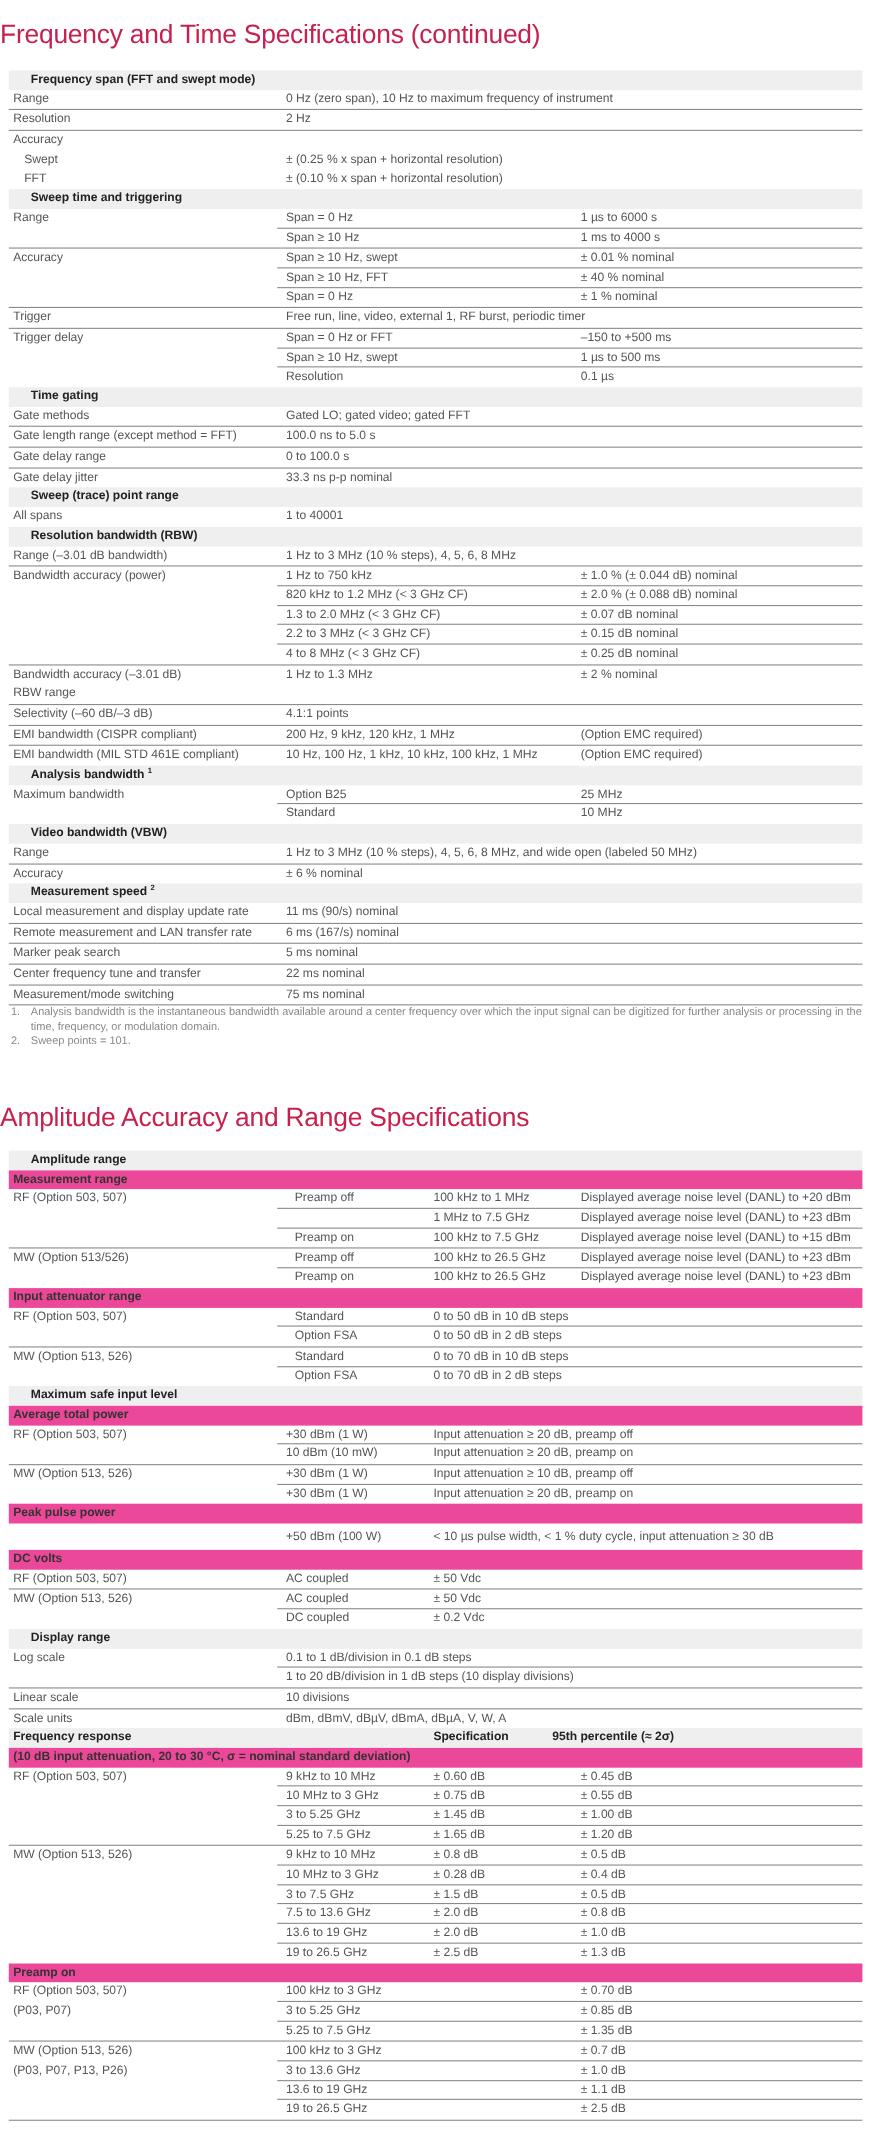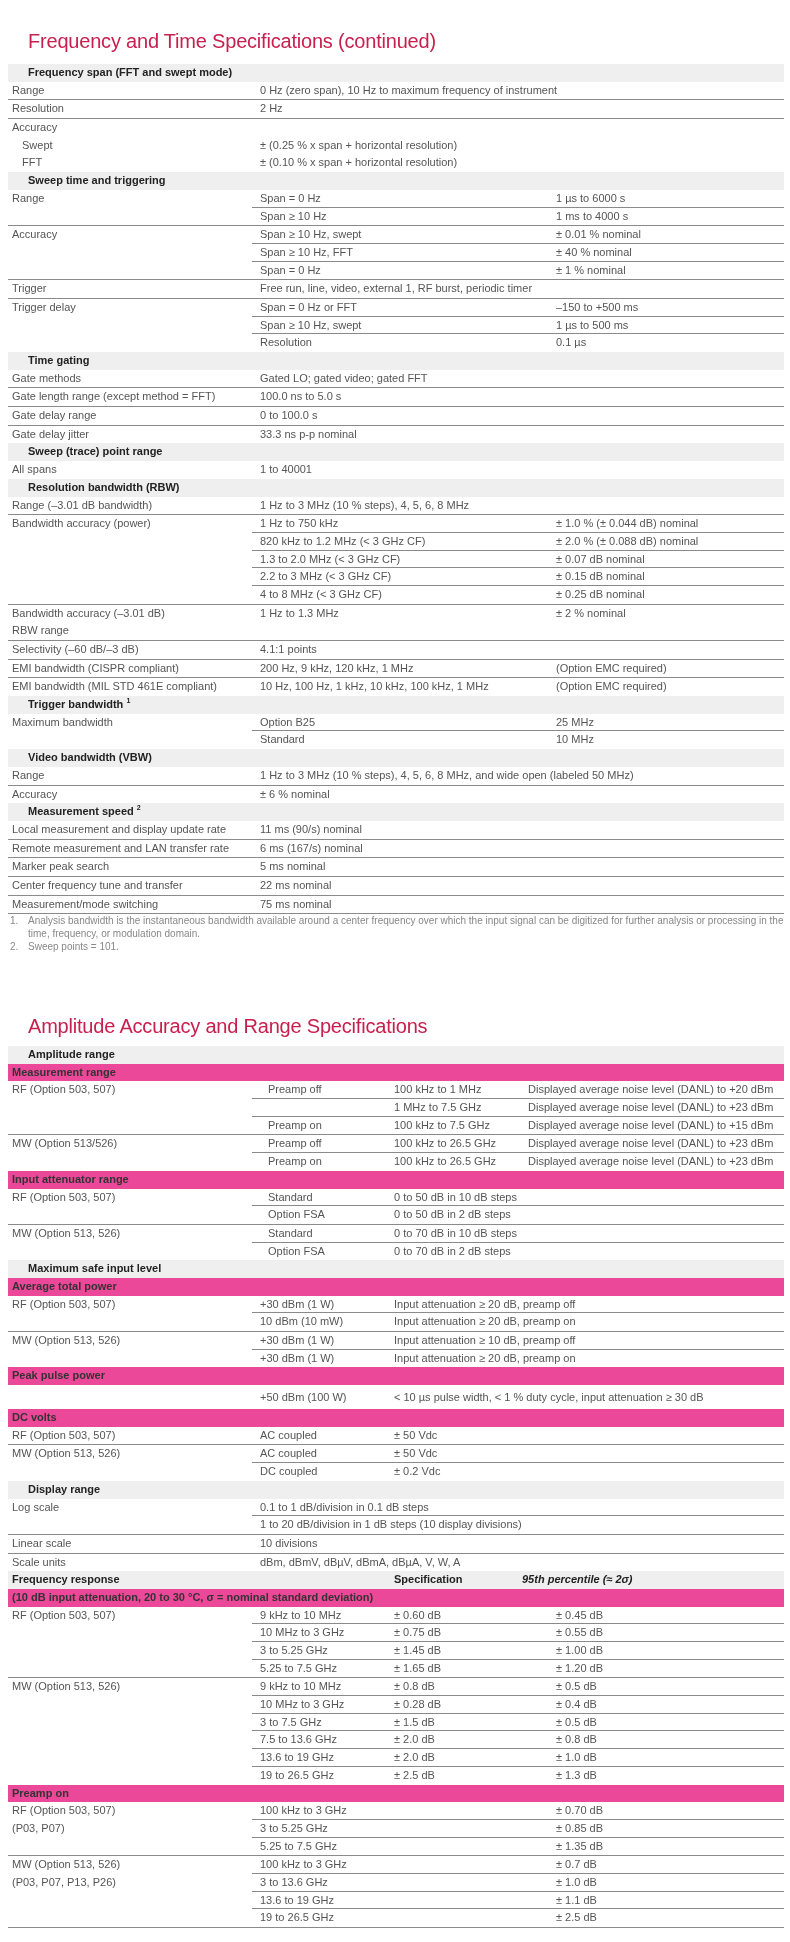--- a/index.html
+++ b/index.html
@@ -6,24 +6,24 @@
   body {
     width: 790px; height: 1942px; overflow: hidden;
     font-family: "Liberation Sans", sans-serif;
     color: #555555;
     font-size: 11px;
     position: relative;
   }
   .section-title {
     font-family: "Liberation Sans", sans-serif;
     color: #c8204e;
-    font-size: 20px;
+    font-size: 24px;
     font-weight: normal;
-    margin: 12px;
-    padding-left: 16px;
+    margin: 0;
+    padding-left: 0;
     letter-spacing: -0.2px;
     position: absolute;
   }
   .table {
     position: absolute;
     left: 8px;
     width: 776px;
   }
   .row {
     position: relative;
@@ -41,26 +41,26 @@
     background: #ec4899;
     color: #333333;
     font-weight: bold;
     padding-left: 4px;
   }
   .row.hdr-cols { background: #efefef; color: #222; font-weight: bold; text-align: center; }
   .cell { position: absolute; top: 0; }
   .c0 { left: 4px; }
   .c0i { left: 14px; }
   .c1 { left: 252px; }
-  .c2 { left: 520px; margin-left: 28px; }
+  .c2 { left: 520px; }
   .a1 { left: 260px; }
   .a2 { left: 386px; }
   .a3 { left: 520px; }
   .b2 { left: 386px; }
-  .b3 { left: 514px; font-style: italic; }
+  .b3 { left: 494px; }
   .line-full { border-bottom: 1px solid #8a8a8a; }
   .line-sub::after {
     content: ""; position: absolute; left: 244px; right: 0; bottom: 0;
     border-bottom: 1px solid #8a8a8a;
   }
   .footnotes {
     position: absolute; left: 8px; width: 776px;
     color: #888; font-size: 10px; line-height: 13px;
   }
   .fn { position: relative; padding-left: 20px; }
@@ -203,21 +203,21 @@
     <span class="cell c1">200 Hz, 9 kHz, 120 kHz, 1 MHz</span>
     <span class="cell c2">(Option EMC required)</span>
   </div>
   <div class="row">
     <span class="cell c0">EMI bandwidth (MIL STD 461E compliant)</span>
     <span class="cell c1">10 Hz, 100 Hz, 1 kHz, 10 kHz, 100 kHz, 1 MHz</span>
     <span class="cell c2">(Option EMC required)</span>
   </div>
 
   <div class="row hdr">
-    <span>Trigger bandwidth</span>
+    <span>Analysis bandwidth</span>
     <sup>1</sup>
   </div>
   <div class="row line-sub">
     <span class="cell c0">Maximum bandwidth</span>
     <span class="cell c1">Option B25</span>
     <span class="cell c2">25 MHz</span>
   </div>
   <div class="row">
     <span class="cell c1">Standard</span>
     <span class="cell c2">10 MHz</span>

